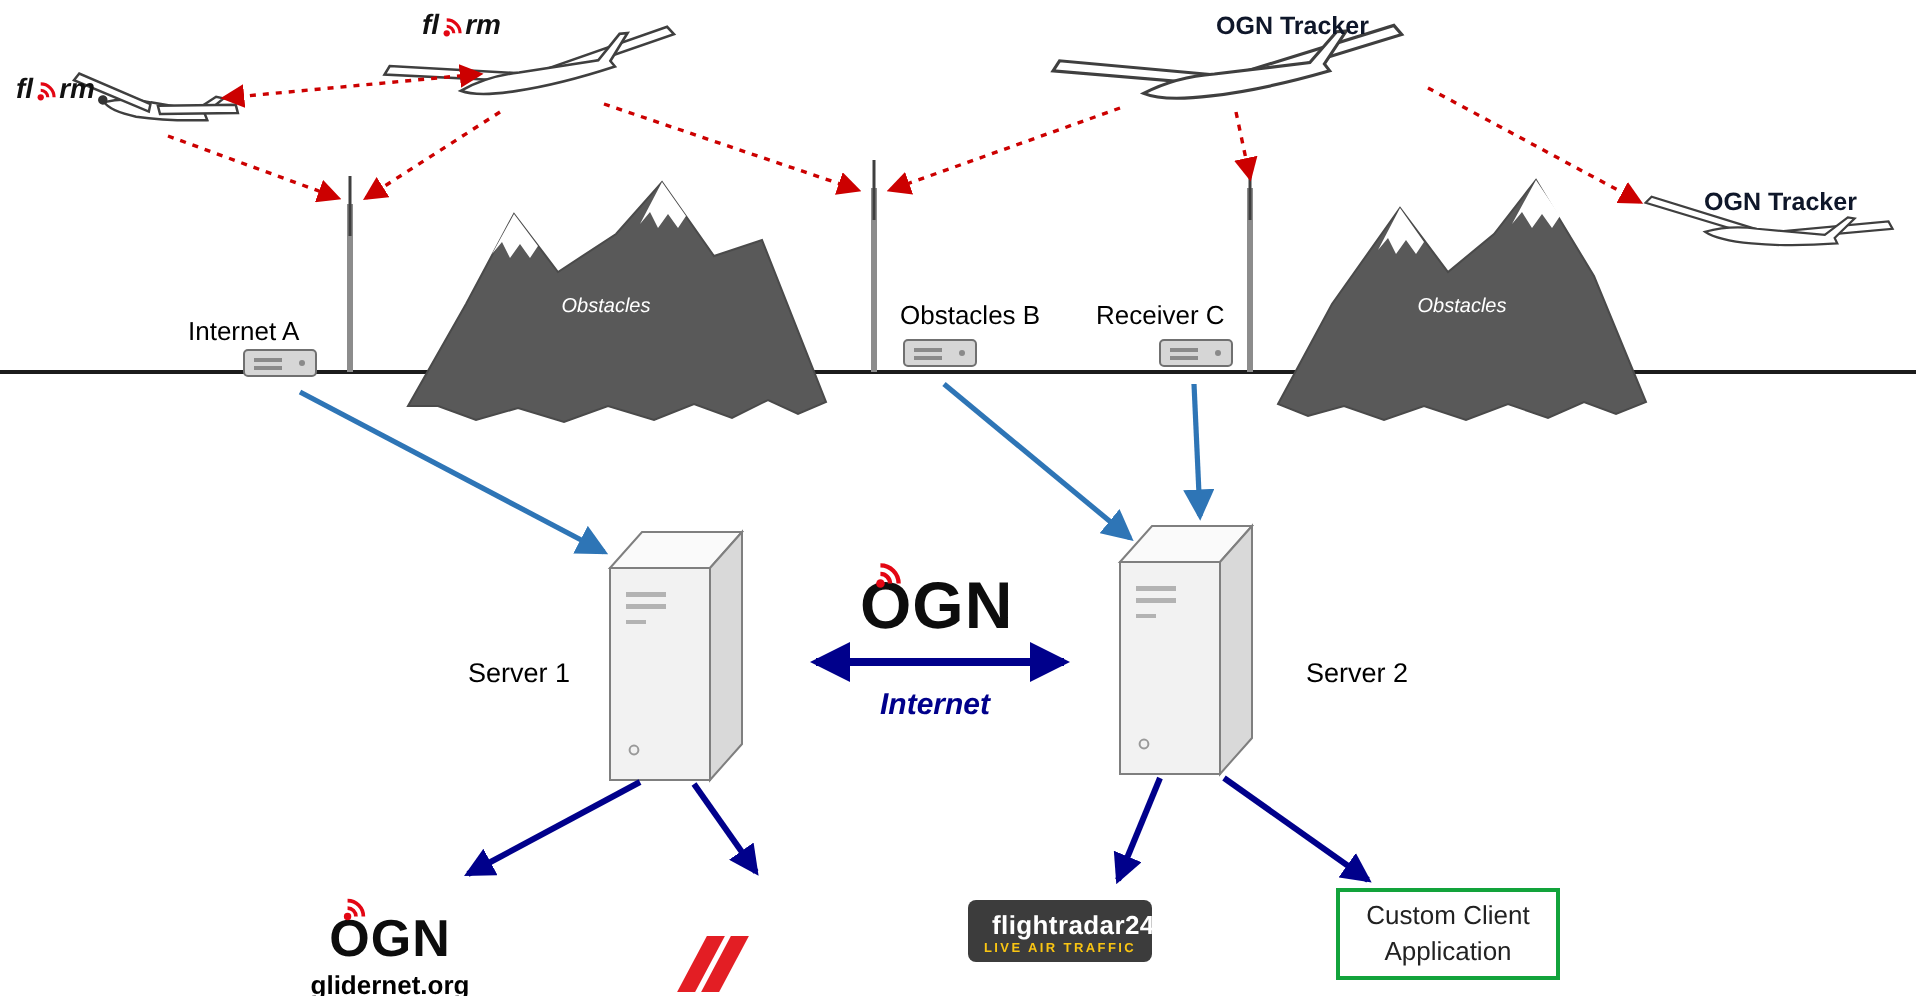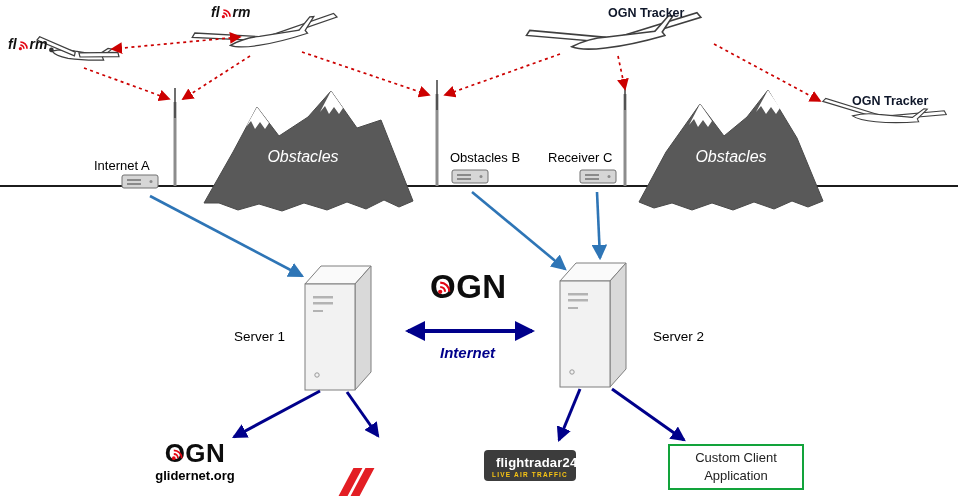--- a/index.html
+++ b/index.html
@@ -7,46 +7,46 @@
   .stage { position:relative; width:958px; height:498px; background:#fff; overflow:hidden; }
   .layer { position:absolute; left:0; top:0; width:958px; height:498px; }
   .lbl { position:absolute; white-space:nowrap; color:#111; }
 
   .ac { fill:#ffffff; stroke:#3f3f3f; stroke-width:1.3px; }
 
   .flarm { font-style:italic; font-weight:bold; font-size:14px; display:flex; align-items:flex-end; gap:1px; color:#111; }
   .flarm svg { margin:0 0 1px 0; }
   .tracker { font-weight:bold; font-size:12.5px; color:#0f172a; }
   .receiver-label { font-size:13px; color:#000; }
-  .obstacles { font-style:italic; font-size:16px; color:#ffffff; text-align:center; font-weight:500; }
+  .obstacles { font-style:italic; font-size:10px; color:#ffffff; text-align:center; font-weight:500; }
   .server-label { font-size:13.5px; color:#000;margin-top:11px; }
   .internet { font-style:italic; font-size:15px; font-weight:600; color:#00008b; }
 
   .ogn-logo { position:absolute; }
-  .ogn-text { font-weight:800; color:#0d0d0d; letter-spacing:0.5px; line-height:1; display:inline-block; }
+  .ogn-text { font-weight:800; color:#0d0d0d; letter-spacing:0.5px; line-height:1; display:inline-block;margin-top:16px; }
   .ogn-big .ogn-text { font-size:33px; }
   .ogn-big .ogn-ic { position:absolute; left:7px; top:10px; }
   .ogn-small .ogn-text { font-size:26px; }
   .ogn-small .ogn-ic { position:absolute; left:6px; top:8px; }
 
   .glidernet { position:absolute; text-align:center; }
   .glidernet .ogn-wrap { position:relative; display:inline-block; }
   .glidernet-sub { font-size:13px; font-weight:700; color:#000; margin-top:2px; }
 
   .sar { position:absolute; display:flex; align-items:center; gap:5px; }
   .sar-sl { display:flex; gap:3px; }
   .sar-sl i { display:block; width:9px; height:28px; background:#e31e24; transform:skewX(-28deg); }
   .sar-text { color:#e31e24; font-size:31px; font-weight:800; letter-spacing:1px; line-height:1; }
 
   .fr24 { position:absolute; background:#3c3c3c; border-radius:4px; padding:5px 8px 3px 8px; width:92px; }
   .fr24-row { display:flex; align-items:center; gap:4px; }
   .fr24-text { color:#ffffff; font-weight:700; font-size:13px; letter-spacing:0.2px; line-height:1; }
   .fr24-tag { color:#f9c513; font-size:6.5px; font-weight:700; letter-spacing:1.2px; text-align:right; margin-top:2px; }
 
-  .cca { position:absolute; width:136px; height:46px; border:2px solid #12a33b; background:#fff;
+  .cca { position:absolute; width:112px; height:46px; border:2px solid #12a33b; background:#fff;
          display:flex; flex-direction:column; align-items:center; justify-content:center;
          font-size:13px; color:#222; line-height:1.35; text-align:center; }
 </style>
 </head>
 <body>
 
 <div class="stage">
 
   <svg class="layer" width="958" height="498" viewBox="0 0 958 498">
     <defs>

